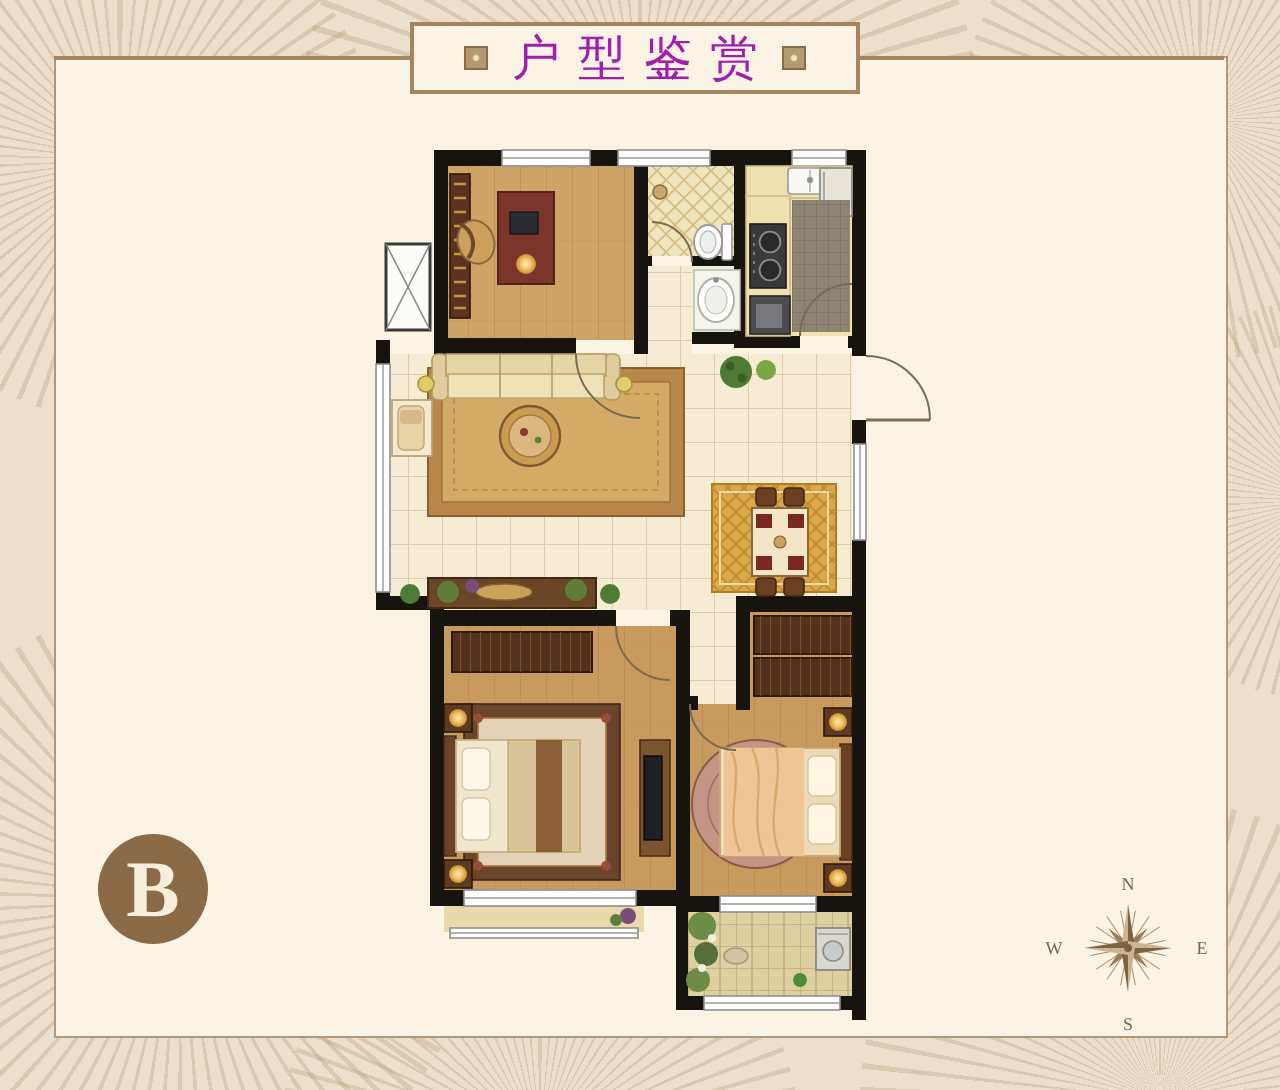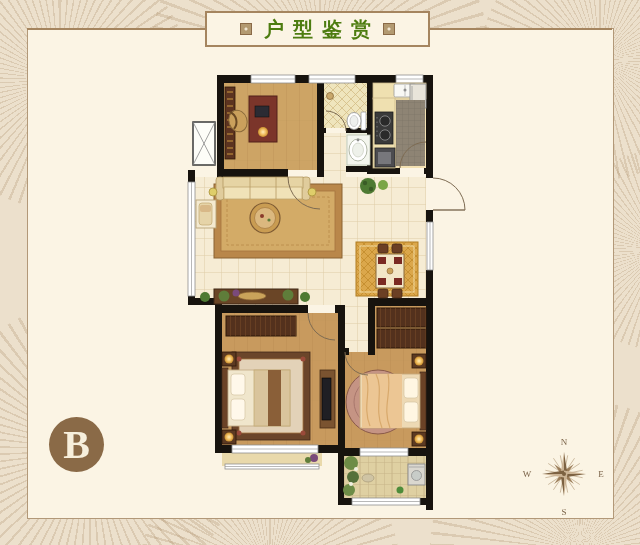--- a/index.html
+++ b/index.html
@@ -16,22 +16,22 @@
   .f6{left:140px;top:440px;width:260px;height:260px;}
   .f7{left:560px;top:150px;width:200px;height:200px;}
   .panel{position:absolute;left:27px;top:28px;width:585px;height:489px;
     background:#fbf4e4;border:1px solid #b29878;z-index:1;}
   .title-line{position:absolute;top:28px;height:2px;background:#a5855f;z-index:3;}
   .tl-left{left:27px;width:178px;}
   .tl-right{left:430px;width:182px;}
   .title-box{position:absolute;left:205px;top:11px;width:221px;height:32px;
     background:#fbf4e4;border:2px solid #a5855f;z-index:4;
     display:flex;align-items:center;justify-content:center;gap:12px;}
-  .title-text{font-family:"DejaVu Serif","Liberation Serif",serif;font-size:20px;
-    font-weight:bold;color:#4d7c0f;letter-spacing:9px;margin-right:-9px;white-space:nowrap;}
+  .title-text{font-family:"DejaVu Serif","Liberation Serif",serif;font-size:24px;
+    font-weight:normal;color:#a21caf;letter-spacing:9px;margin-right:-9px;white-space:nowrap;}
   .ornament{width:10px;height:10px;border:1px solid #8a6a47;
     background:radial-gradient(circle,#f0e6d0 1px,#b39a71 2px);}
   .badge{position:absolute;left:49px;top:417px;width:55px;height:55px;border-radius:50%;
     background:#8a6a47;display:flex;align-items:center;justify-content:center;z-index:5;}
   .badge span{font-family:"Liberation Serif",serif;font-weight:bold;font-size:40px;
     color:#f7efdc;line-height:1;}
   .plan-svg{position:absolute;left:0;top:0;z-index:2;}
   .compass-svg{position:absolute;left:513px;top:423px;z-index:5;}
   .compass-letter{font-family:"Liberation Serif",serif;font-size:9px;fill:#7b6348;}
 </style>

